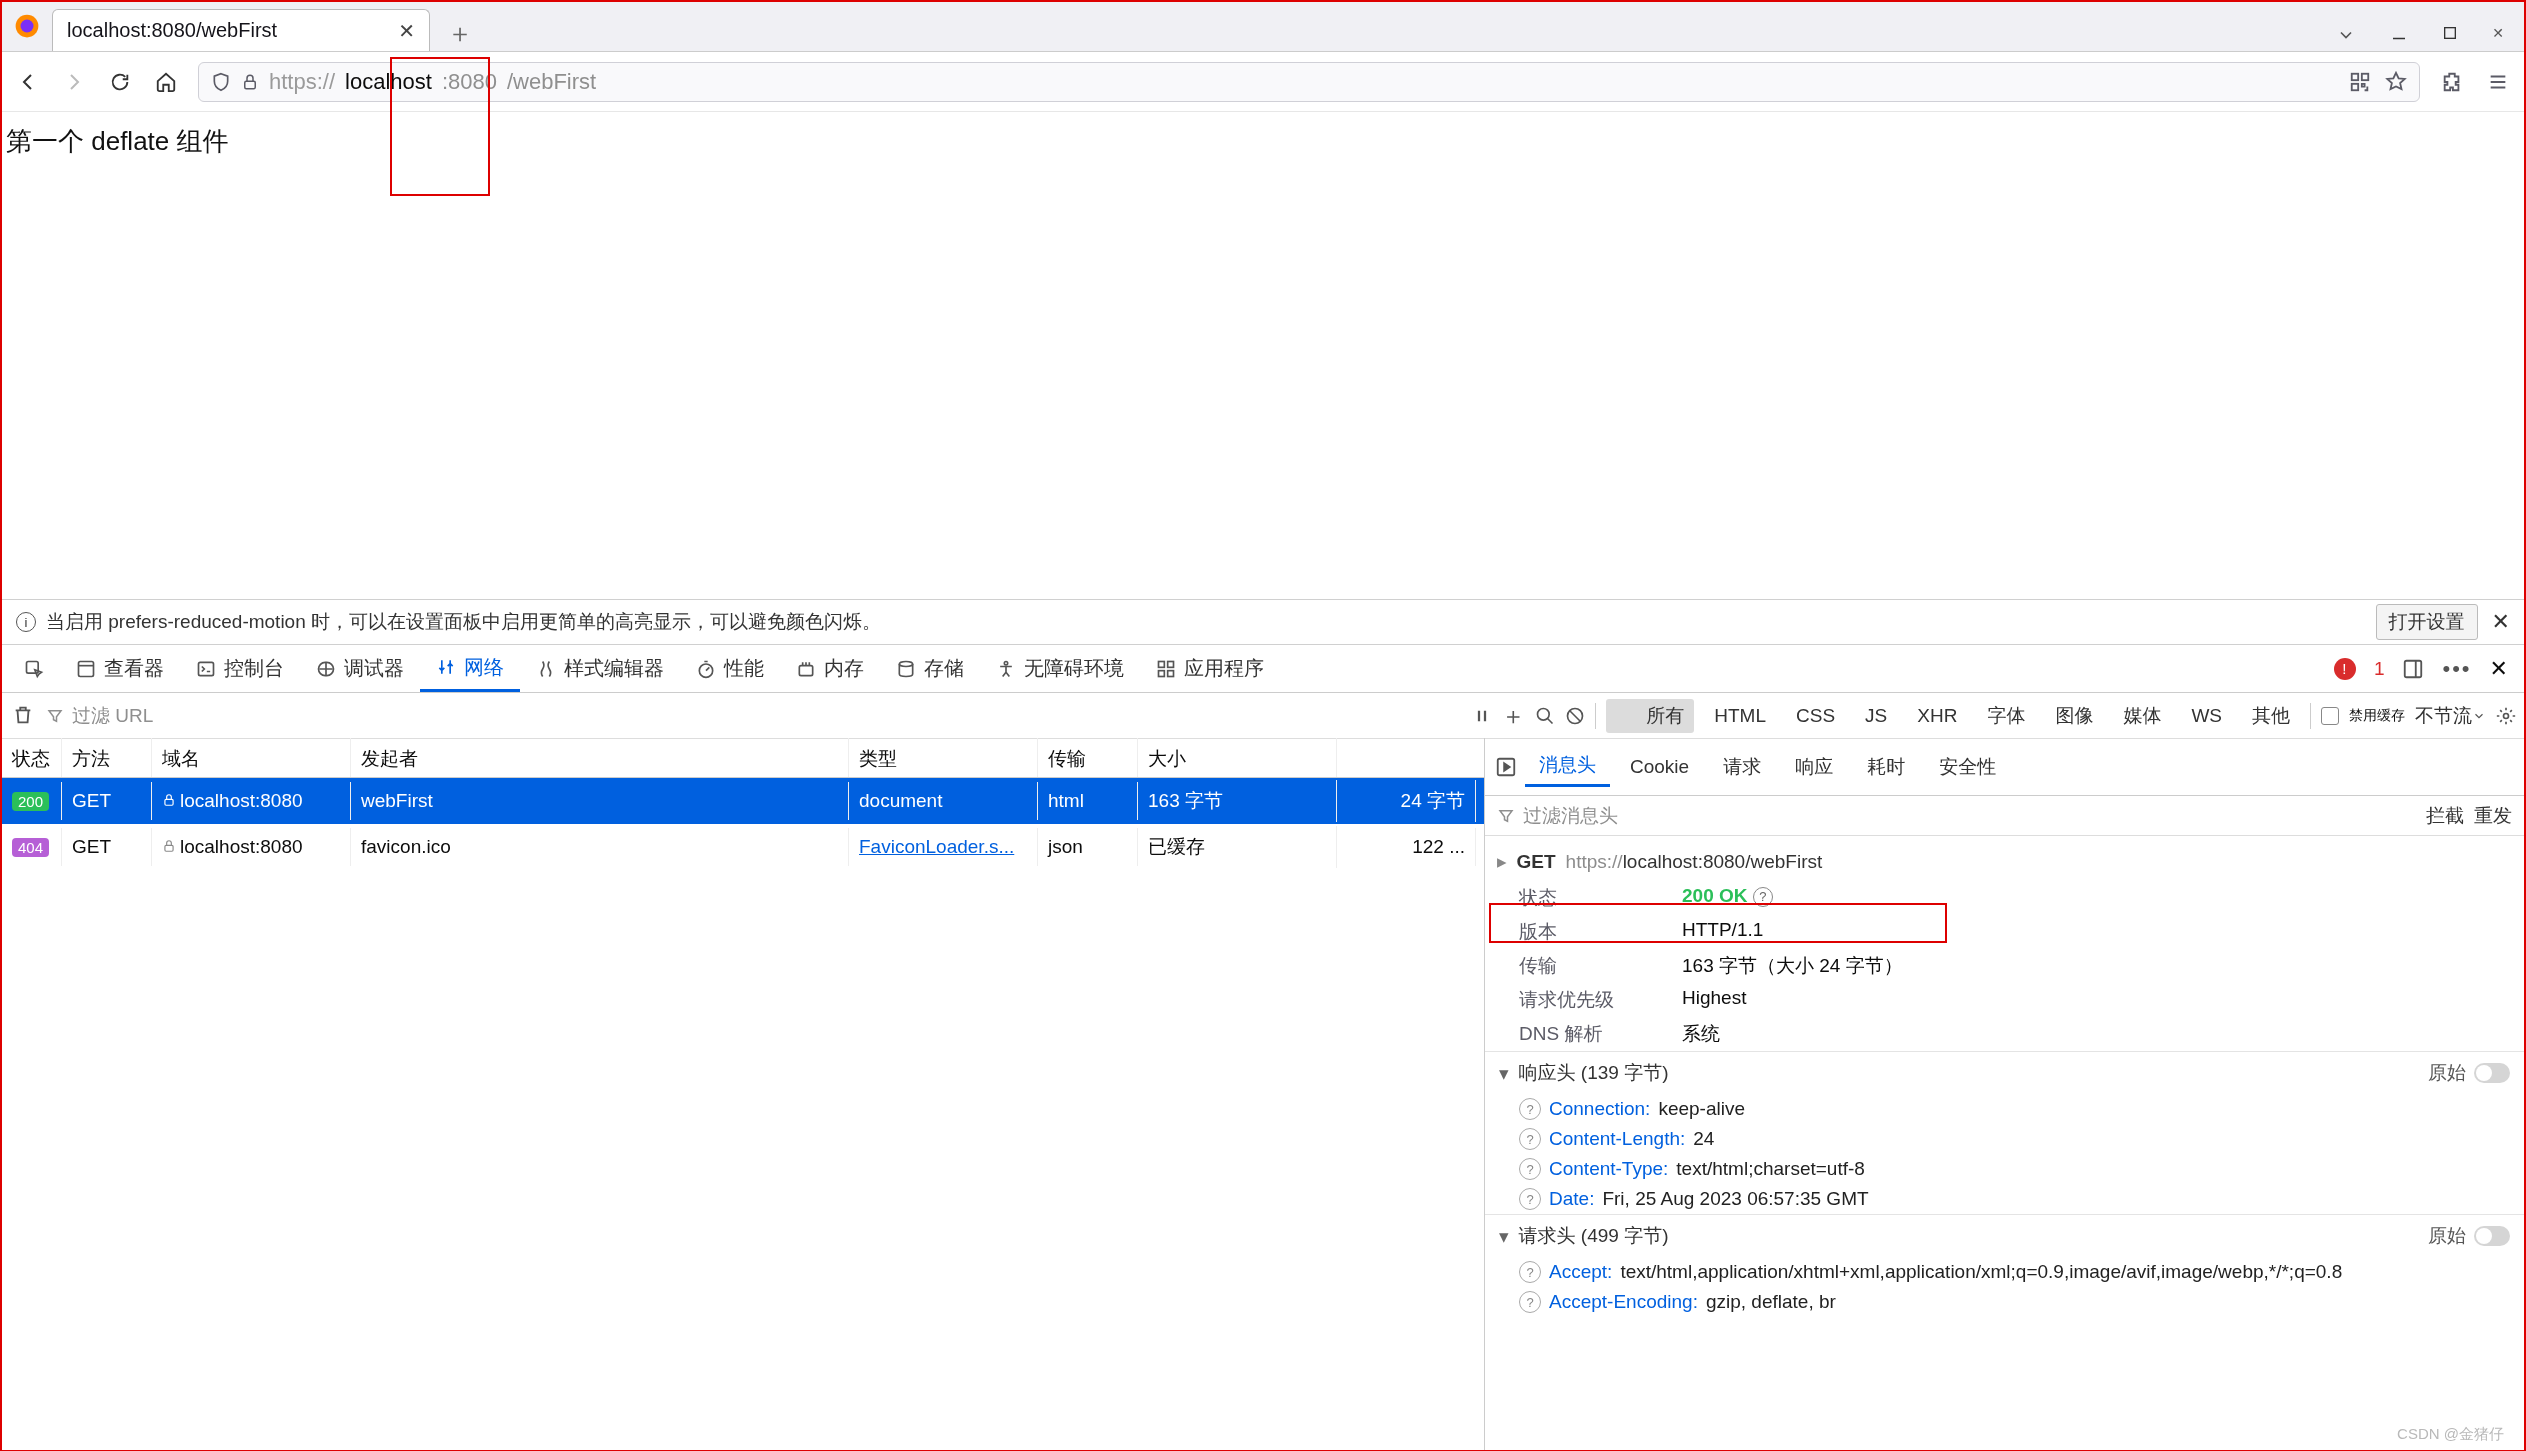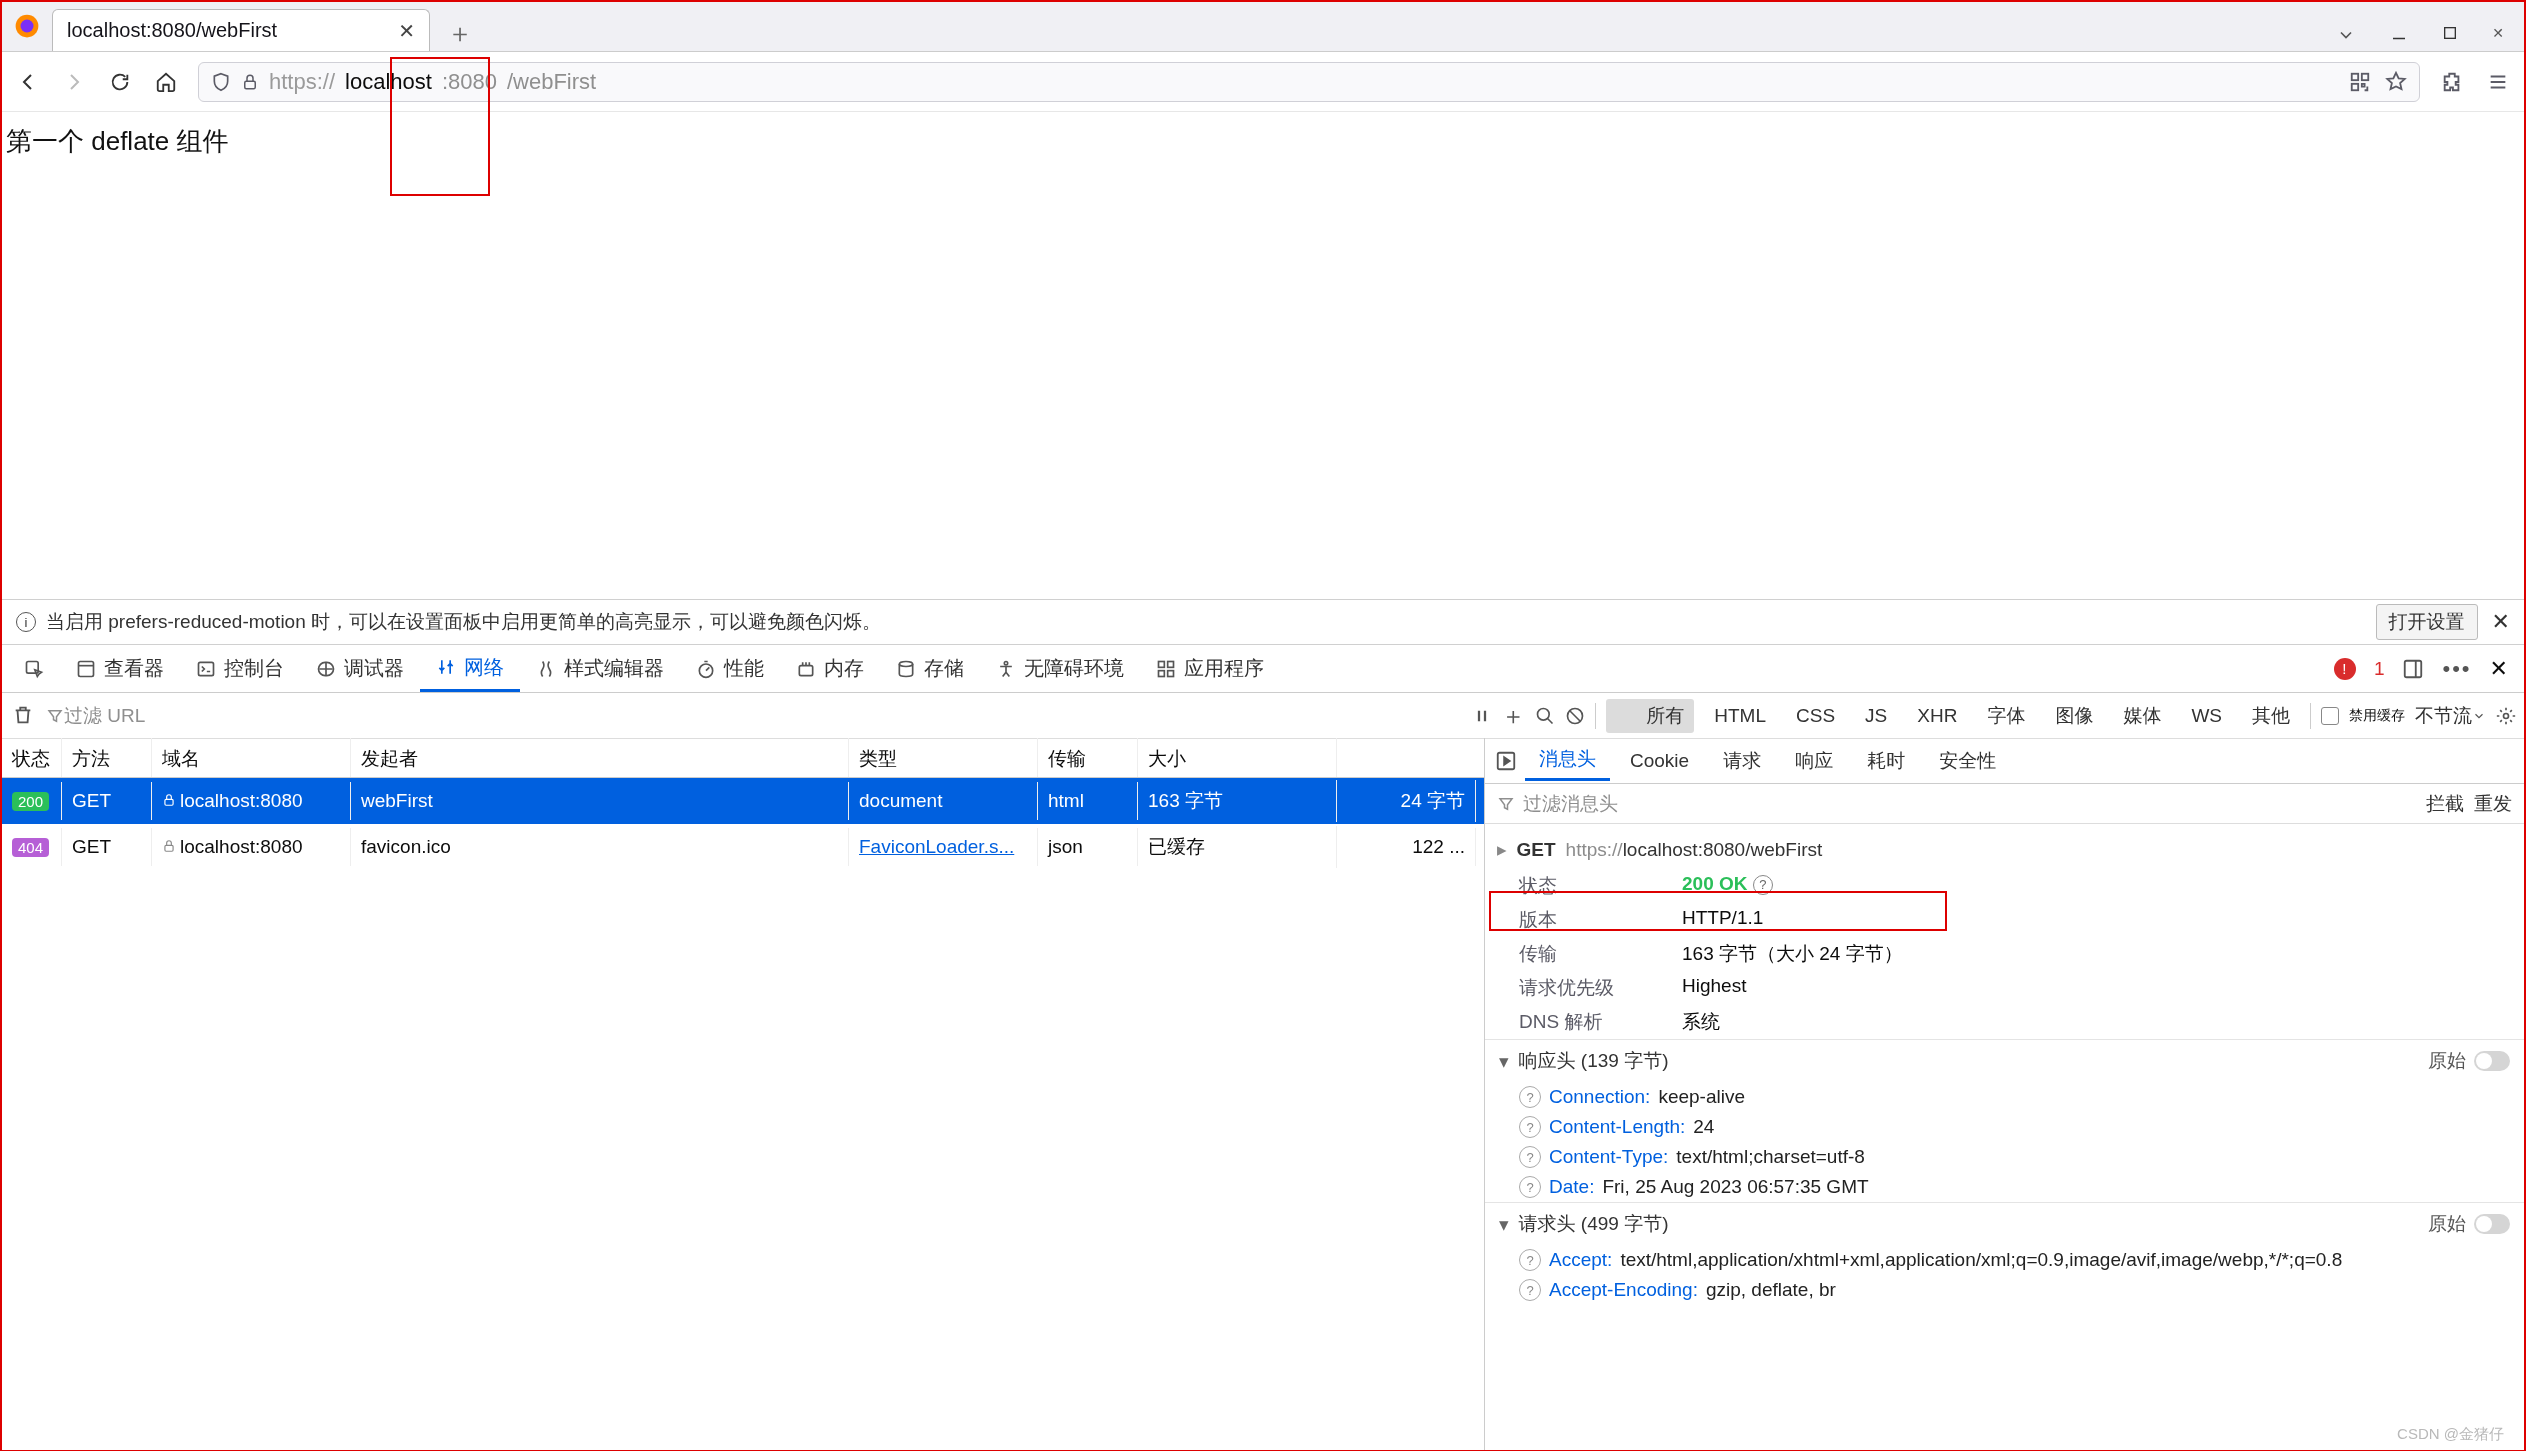--- a/index.html
+++ b/index.html
@@ -31,40 +31,40 @@
   
   .devtabs{position:absolute;left:0;right:0;top:643px;height:48px;border-bottom:1px solid #ccc;display:flex;align-items:stretch;padding:0 6px;}
   .devtab{display:flex;align-items:center;gap:8px;padding:0 16px;font-size:20px;color:#333;}
   .devtab.sel{color:#0060df;border-bottom:3px solid #0060df;}
   .devtab svg{width:20px;height:20px;}
   .devright{margin-left:auto;display:flex;align-items:center;gap:18px;padding-right:10px;}
   .errbadge{width:22px;height:22px;background:#d92c2c;border-radius:50%;color:#fff;font-size:15px;display:flex;align-items:center;justify-content:center;}
   
   .netbar{position:absolute;left:0;right:0;top:691px;height:46px;border-bottom:1px solid #ddd;display:flex;align-items:center;}
   .netleft{display:flex;align-items:center;gap:10px;padding:0 10px;flex:1; min-width:0;}
-  .filterinp{flex:0 0 239px;color:#8f8f8f;font-size:19px;display:flex;align-items:center;gap:0;}
+  .filterinp{flex:0 0 239px;color:#8f8f8f;font-size:19px;display:flex;align-items:center;gap:8px;}
   .netfilters{margin-left:auto;display:flex;align-items:center;gap:10px;padding-right:8px;}
   .filtbtn{padding:4px 10px;font-size:19px;color:#333;}
   .filtbtn.sel{background:#dcdcdc;border-radius:3px;padding-left:40px;}
   .trash{width:24px;height:24px;}
   .throttle{display:flex;align-items:center;gap:0;font-size:19px;color:#333;}
   
   .nettable{position:absolute;left:0;top:736px;bottom:0;width:1483px;border-right:1px solid #ccc;font-size:19px;}
   .nhdr{display:grid;grid-template-columns:60px 90px 199px 498px 189px 100px 199px 139px;border-bottom:1px solid #ccc;height:40px;}
   .nhdr>div,.nrow>div{padding:8px 10px;border-right:1px solid #eee;overflow:hidden;white-space:nowrap;text-overflow:ellipsis;}
   .nrow{display:grid;grid-template-columns:60px 90px 199px 498px 189px 100px 199px 139px;height:46px;align-items:center;}
   .nrow.sel{background:#0060df;color:#fff;}
   .status-pill{display:inline-block;padding:1px 6px;border-radius:4px;color:#fff;font-size:15px;}
   .s200{background:#2bbf59;}
   .s404{background:#b65fd6;}
   .lock{display:inline-block;width:14px;margin-right:4px;}
   .link{color:#0060df;text-decoration:underline;}
   
   .details{position:absolute;left:1483px;right:0;top:736px;bottom:0;display:flex;flex-direction:column;font-size:19px;}
-  .detop{height:46px;border-bottom:1px solid #ccc;display:flex;align-items:center;gap:6px;padding:0 10px;}
+  .detop{height:58px;border-bottom:1px solid #ccc;display:flex;align-items:center;gap:6px;padding:0 10px;}
   .detop .play{width:24px;}
   .dtab{padding:6px 14px;color:#333;}
   .dtab.sel{color:#0060df;border-bottom:3px solid #0060df;}
   .dfilter{height:40px;border-bottom:1px solid #ddd;display:flex;align-items:center;padding:0 12px;color:#8f8f8f;}
   .dfilter .r{margin-left:auto;display:flex;gap:10px;color:#333;}
   .dbody{flex:1;overflow:auto;padding:6px 0;}
   .reqline{display:flex;align-items:center;gap:10px;padding:8px 12px;color:#333;}
   .reqline .m{font-weight:600;}
   .reqline .g{color:#8c8c8c;}
   .kv{display:grid;grid-template-columns:149px 1fr;gap:6px 14px;padding:4px 10px 4px 34px;color:#555;}

